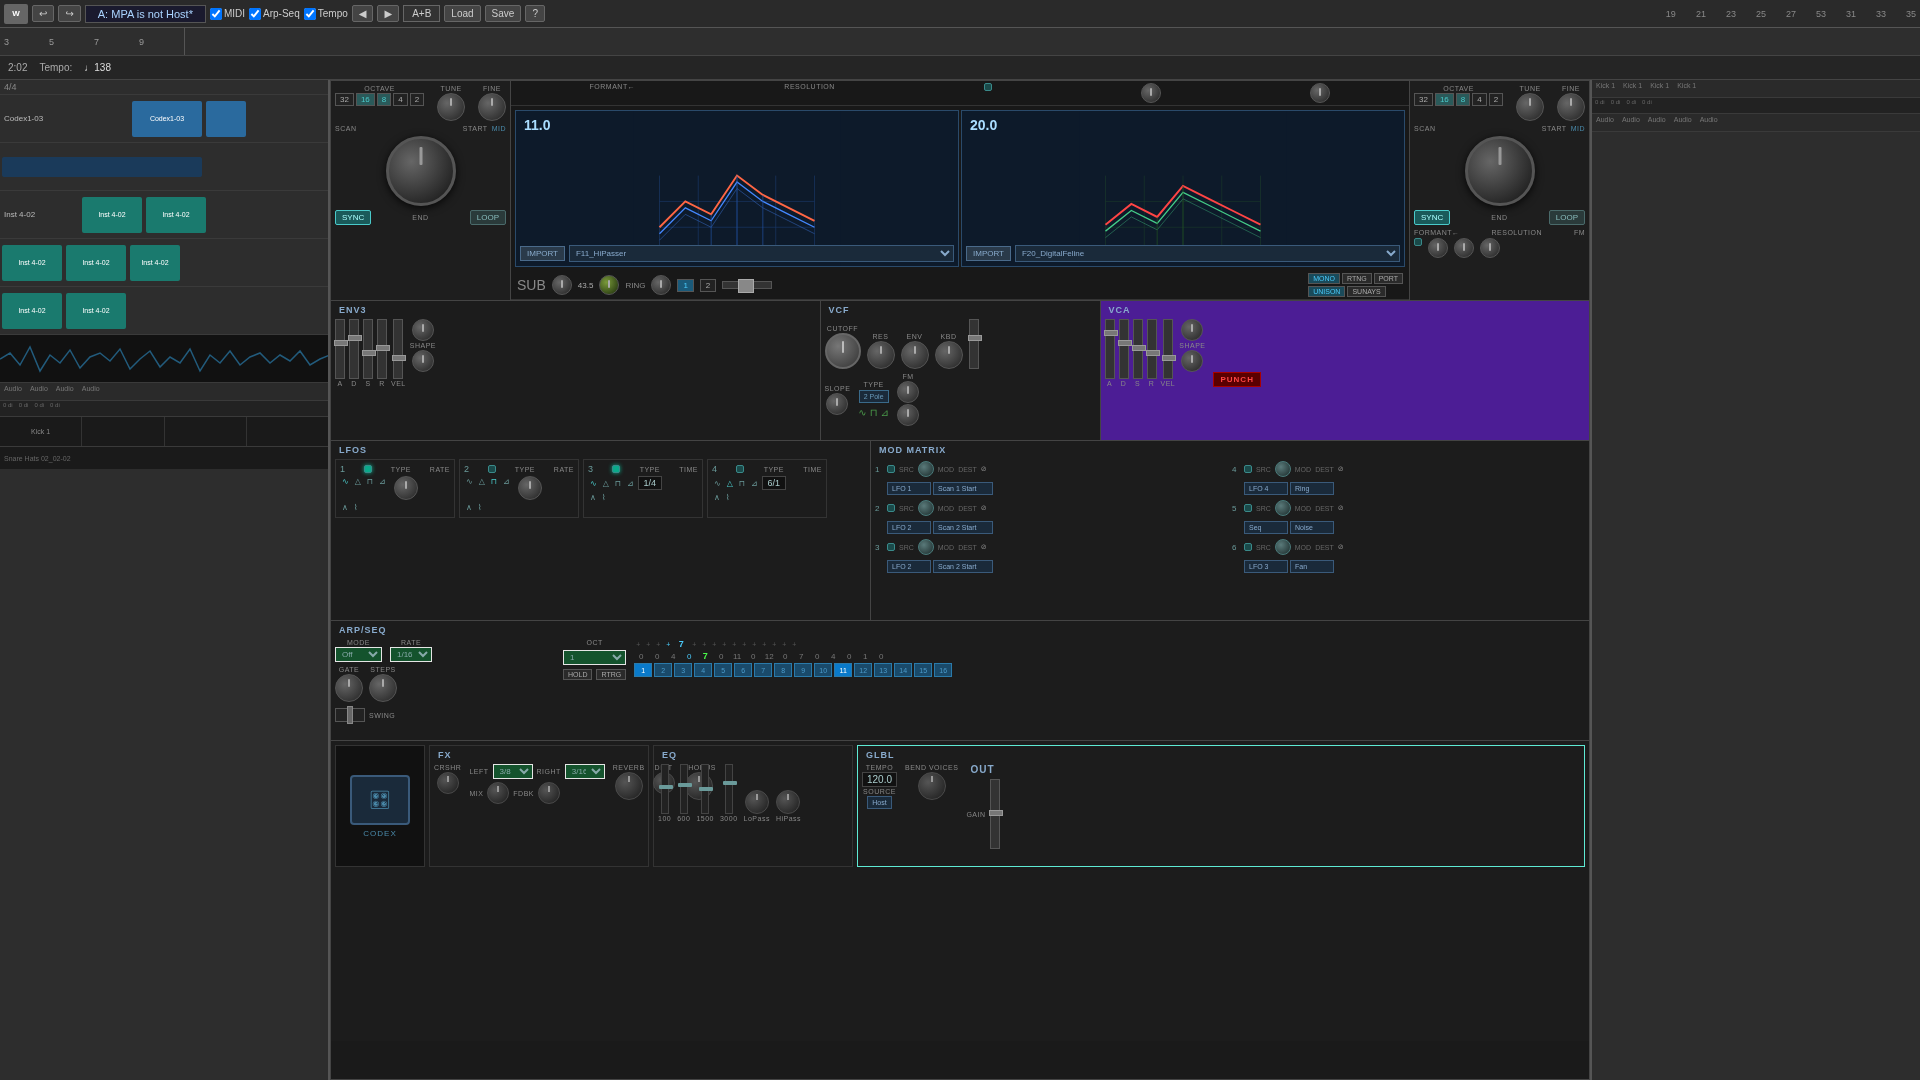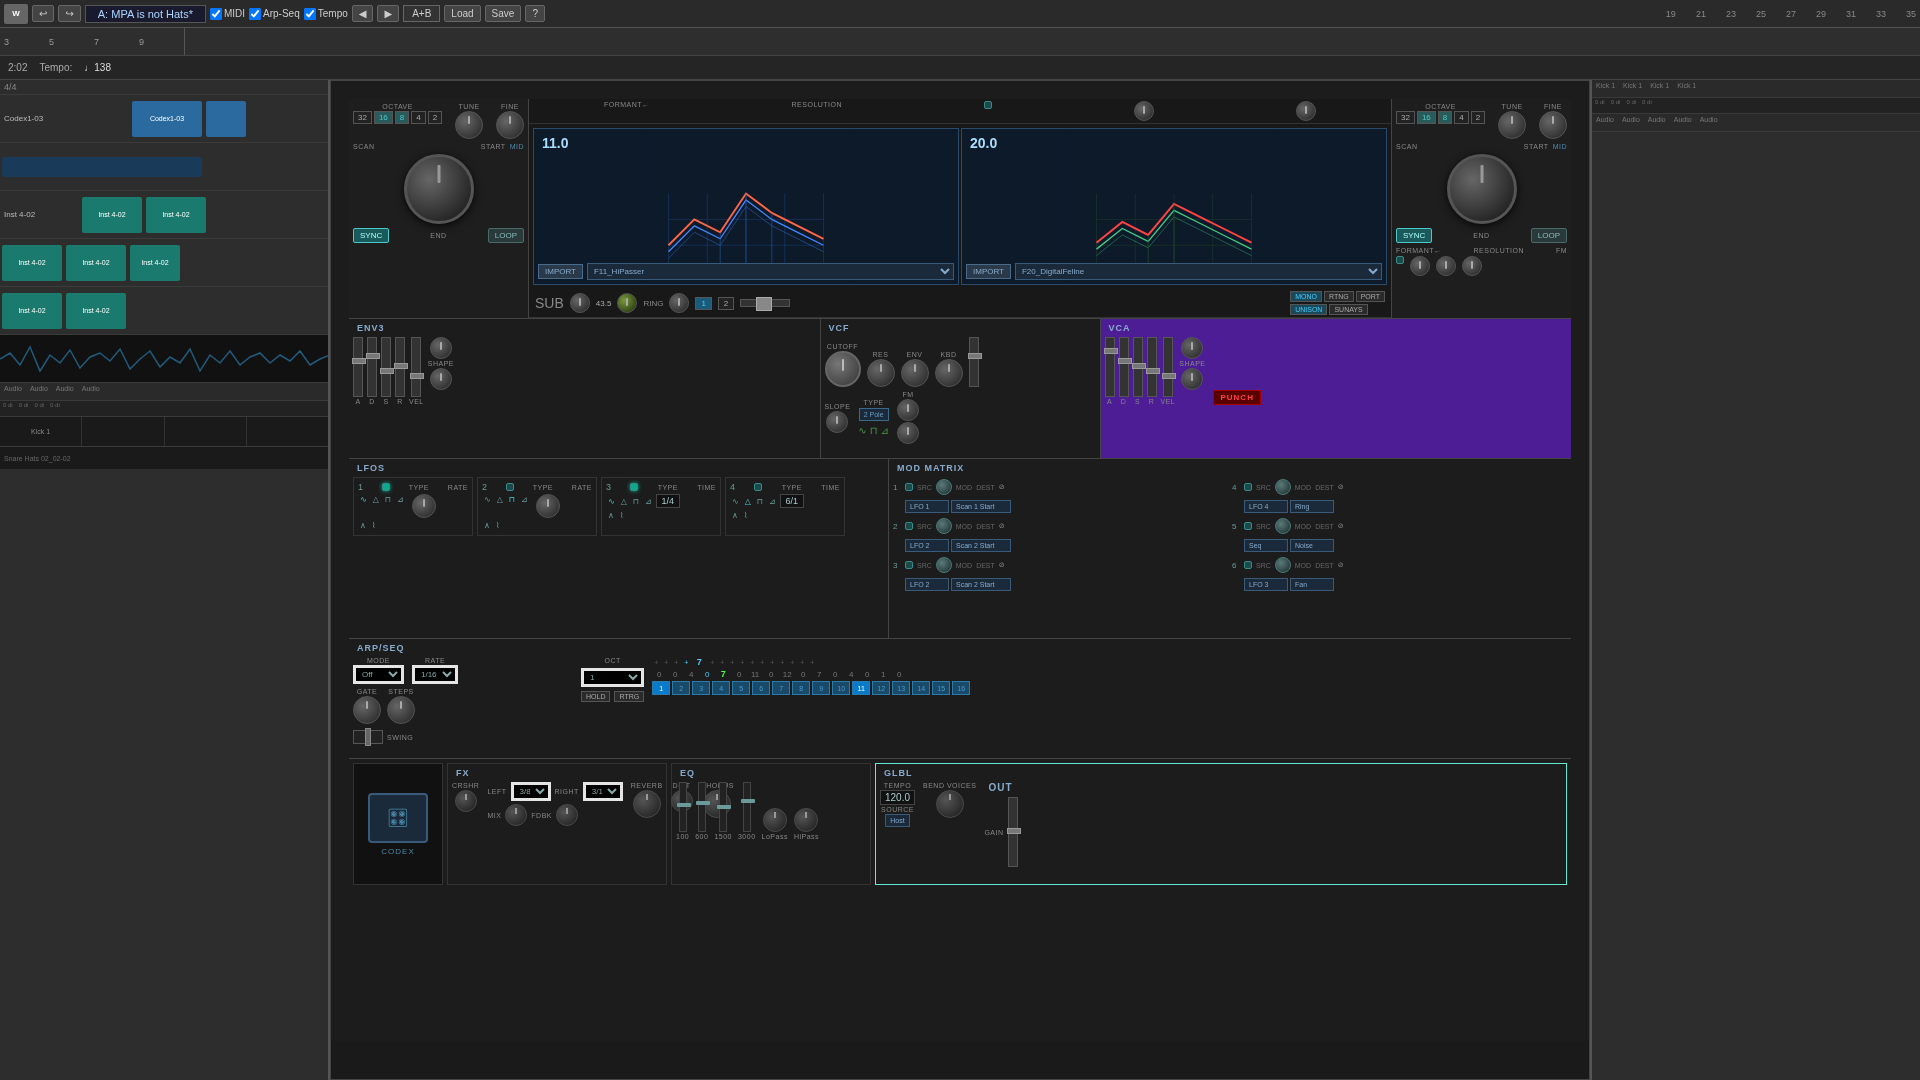--- a/index.html
+++ b/index.html
@@ -133,21 +133,21 @@
       border-left: 2px solid #555;
       overflow: hidden;
     }
 
     
     .synth-container {
       background: #1c1c1c;
       color: #bbb;
       font-size: 9px;
       min-height: 960px;
-      padding: 18px;
+      padding: 0;
     }
 
     
     .osc-section {
       display: flex;
       height: 220px;
       border-bottom: 1px solid #444;
     }
     .osc-left {
       width: 180px;
@@ -455,22 +455,22 @@
       width: 16px;
       height: 16px;
       border-radius: 50%;
       background: radial-gradient(circle at 35% 35%, #5a7a7a, #1a2a2a);
       border: 1px solid #4a7a7a;
       cursor: pointer;
     }
 
     
     .type-select {
-      background: #000000;
-      border: 3px solid #e5e5e5;
+      background: #14532d;
+      border: 1px solid #e5e5e5;
       color: #88aaaa;
       font-size: 8px;
       padding: 1px 2px;
     }
 
     
     .punch-btn {
       background: #5a0000;
       border: 1px solid #aa0000;
       color: #ff4444;
@@ -600,21 +600,21 @@
 </head>
 <body>
 
 <div class="top-toolbar">
 
   <div style="width:24px;height:20px;background:#666;border-radius:2px;display:flex;align-items:center;justify-content:center;">
     <span style="font-size:8px;color:#fff;font-weight:bold;">W</span>
   </div>
   <button class="toolbar-btn">↩</button>
   <button class="toolbar-btn">↪</button>
-  <div class="toolbar-title">A: MPA is not Hats*</div>
+  <div class="toolbar-title">A: MPA is not Host*</div>
   <label class="toolbar-checkbox">
     <input type="checkbox" checked="" style="">
     <span>MIDI</span>
   </label>
   <label class="toolbar-checkbox">
     <input type="checkbox" checked="" style="">
     <span>Arp-Seq</span>
   </label>
   <label class="toolbar-checkbox">
     <input type="checkbox" checked="" style="">
@@ -626,21 +626,21 @@
   <button class="toolbar-btn">Load</button>
   <button class="toolbar-btn">Save</button>
   <button class="toolbar-btn">?</button>
 
   <div style="margin-left:auto;display:flex;gap:20px;color:#888;font-size:9px;">
     <span>19</span>
       <span>21</span>
       <span>23</span>
       <span>25</span>
       <span>27</span>
-      <span>29</span>
+      <span>53</span>
       <span>31</span>
       <span>33</span>
       <span>35</span>
   </div>
 </div>
 
 <div class="timeline-area">
   <div class="timeline-numbers">
     <span>3</span>
       <span>5</span>

